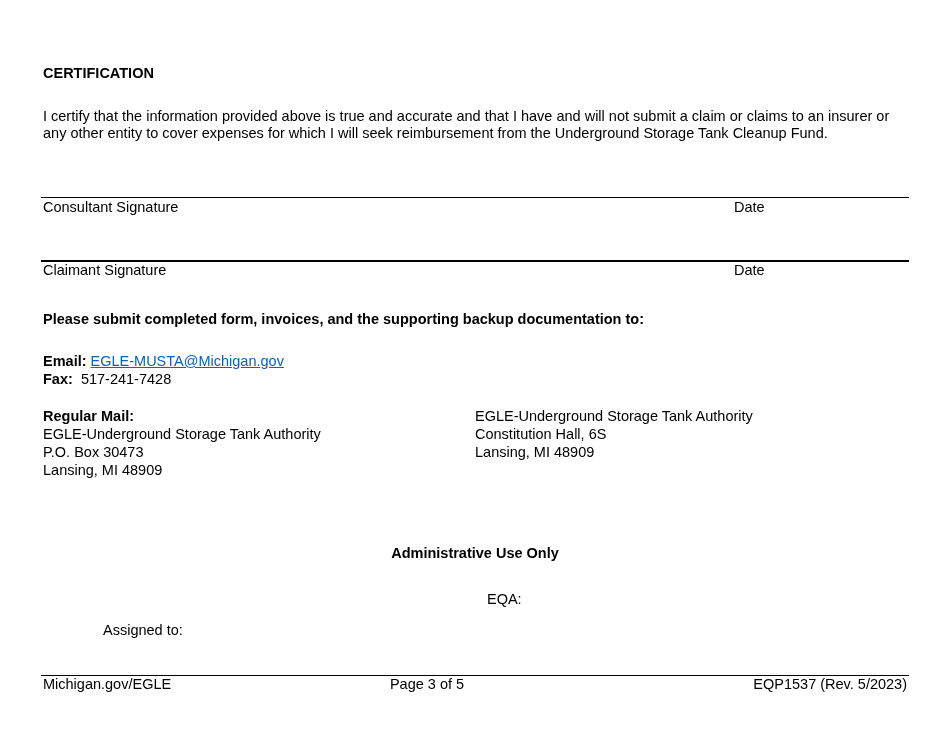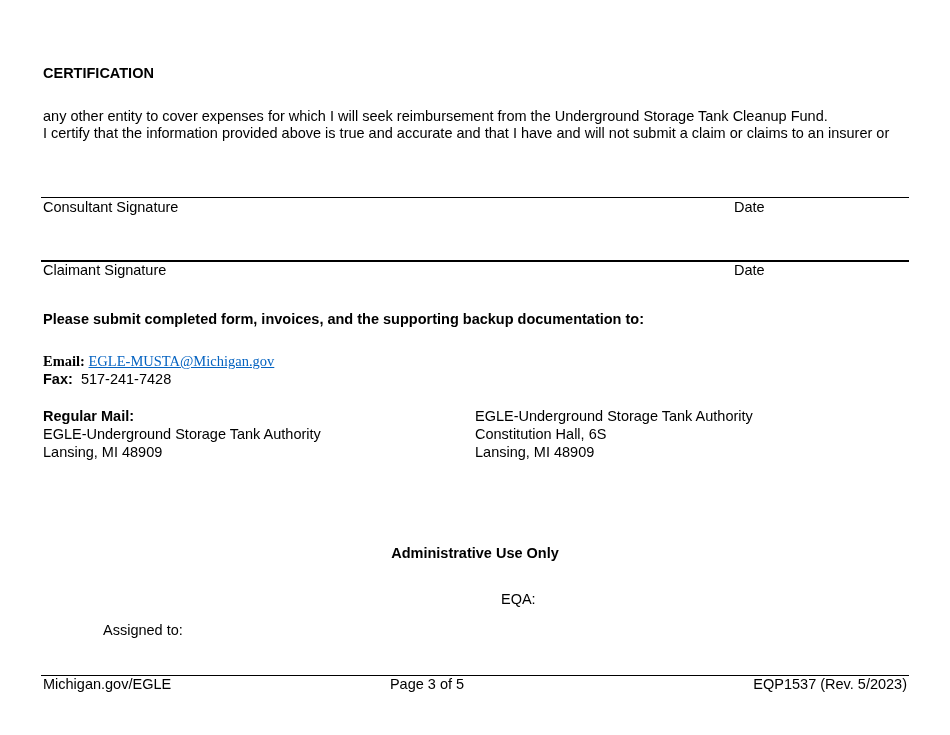--- a/index.html
+++ b/index.html
@@ -11,55 +11,56 @@
     .bold { font-weight: bold; }
     .rule { position: absolute; background: #000; }
     a.link { color: #0563C1; text-decoration: underline; }
     .para { position: absolute; left: 43px; top: 108px; width: 880px; line-height: 16.5px; white-space: normal; }
   </style>
 </head>
 <body>
 
 <div class="abs bold" style="left:43px; top:65px;">CERTIFICATION</div>
 <div class="para">
+  <div>I certify that the information provided above is true and accurate and that I have and will not submit a claim or claims to an insurer or</div>
   <div>any other entity to cover expenses for which I will seek reimbursement from the Underground Storage Tank Cleanup Fund.</div>
-  <div>I certify that the information provided above is true and accurate and that I have and will not submit a claim or claims to an insurer or</div>
 </div>
 
 <div class="rule" style="left:41px; top:197px; width:868px; height:1px;"></div>
 <div class="abs" style="left:43px; top:199px;">Consultant Signature</div>
 <div class="abs" style="left:734px; top:199px;">Date</div>
 
 <div class="rule" style="left:41px; top:260px; width:868px; height:2px;"></div>
 <div class="abs" style="left:43px; top:262px;">Claimant Signature</div>
 <div class="abs" style="left:734px; top:262px;">Date</div>
 
 <div class="abs bold" style="left:43px; top:311px;">Please submit completed form, invoices, and the supporting backup documentation to:</div>
 
-<div class="abs" style="left:43px; top:353px;font-family:Liberation Serif, serif;">
+<div class="abs" style="left:43px; top:353px;">
   <span class="bold">Email:</span>
   <a class="link">EGLE-MUSTA@Michigan.gov</a>
 </div>
 <div class="abs" style="left:43px; top:371px;">
   <span class="bold">Fax:</span>&nbsp;
   <span>517-241-7428</span>
 </div>
 
 <div class="abs" style="left:43px; top:407px; line-height:18px;">
   <div class="bold">Regular Mail:</div>
   <div>EGLE-Underground Storage Tank Authority</div>
+  <div>P.O. Box 30473</div>
   <div>Lansing, MI 48909</div>
 </div>
 
 <div class="abs" style="left:475px; top:407px; line-height:18px;">
   <div>EGLE-Underground Storage Tank Authority</div>
   <div>Constitution Hall, 6S</div>
   <div>Lansing, MI 48909</div>
 </div>
 
 <div class="abs bold" style="left:0; width:950px; text-align:center; top:545px;">Administrative Use Only</div>
 <div class="abs" style="left:103px; top:598px;margin-top:24px;">Assigned to:</div>
-<div class="abs" style="left:487px; top:591px;margin-left:14px;">EQA:</div>
+<div class="abs" style="left:487px; top:591px;">EQA:</div>
 
 <div class="rule" style="left:41px; top:675px; width:868px; height:1px;"></div>
 <div class="abs" style="left:43px; top:676px;">Michigan.gov/EGLE</div>
 <div class="abs" style="left:0; width:854px; text-align:center; top:676px;">Page 3 of 5</div>
 <div class="abs" style="right:43px; top:676px;margin-left:34px;">EQP1537 (Rev. 5/2023)</div>
 
 </body></html>

